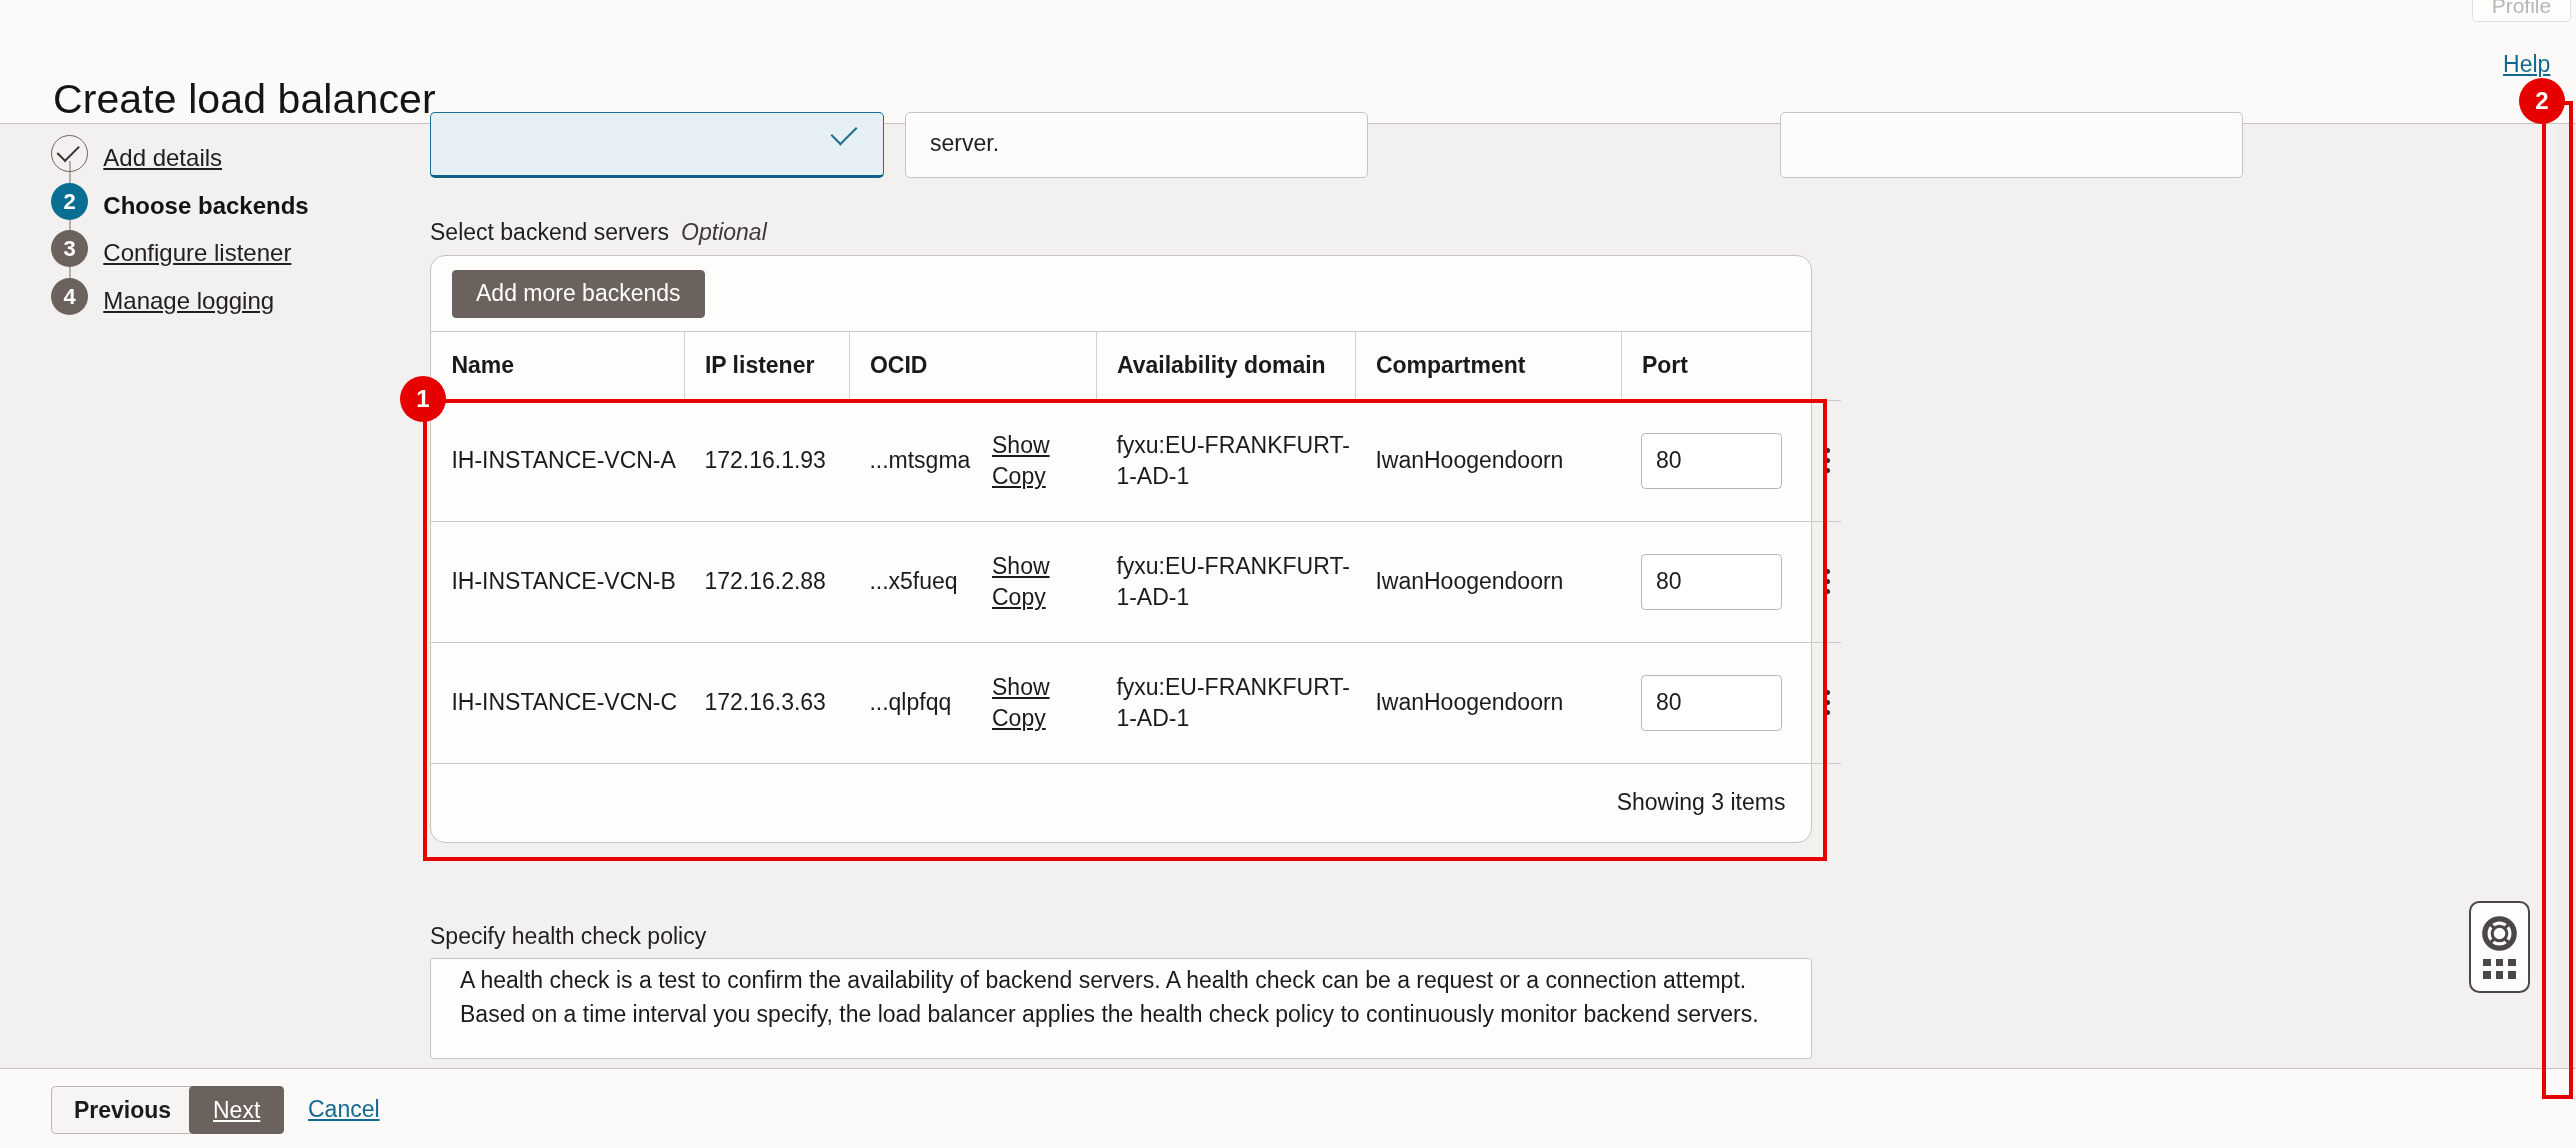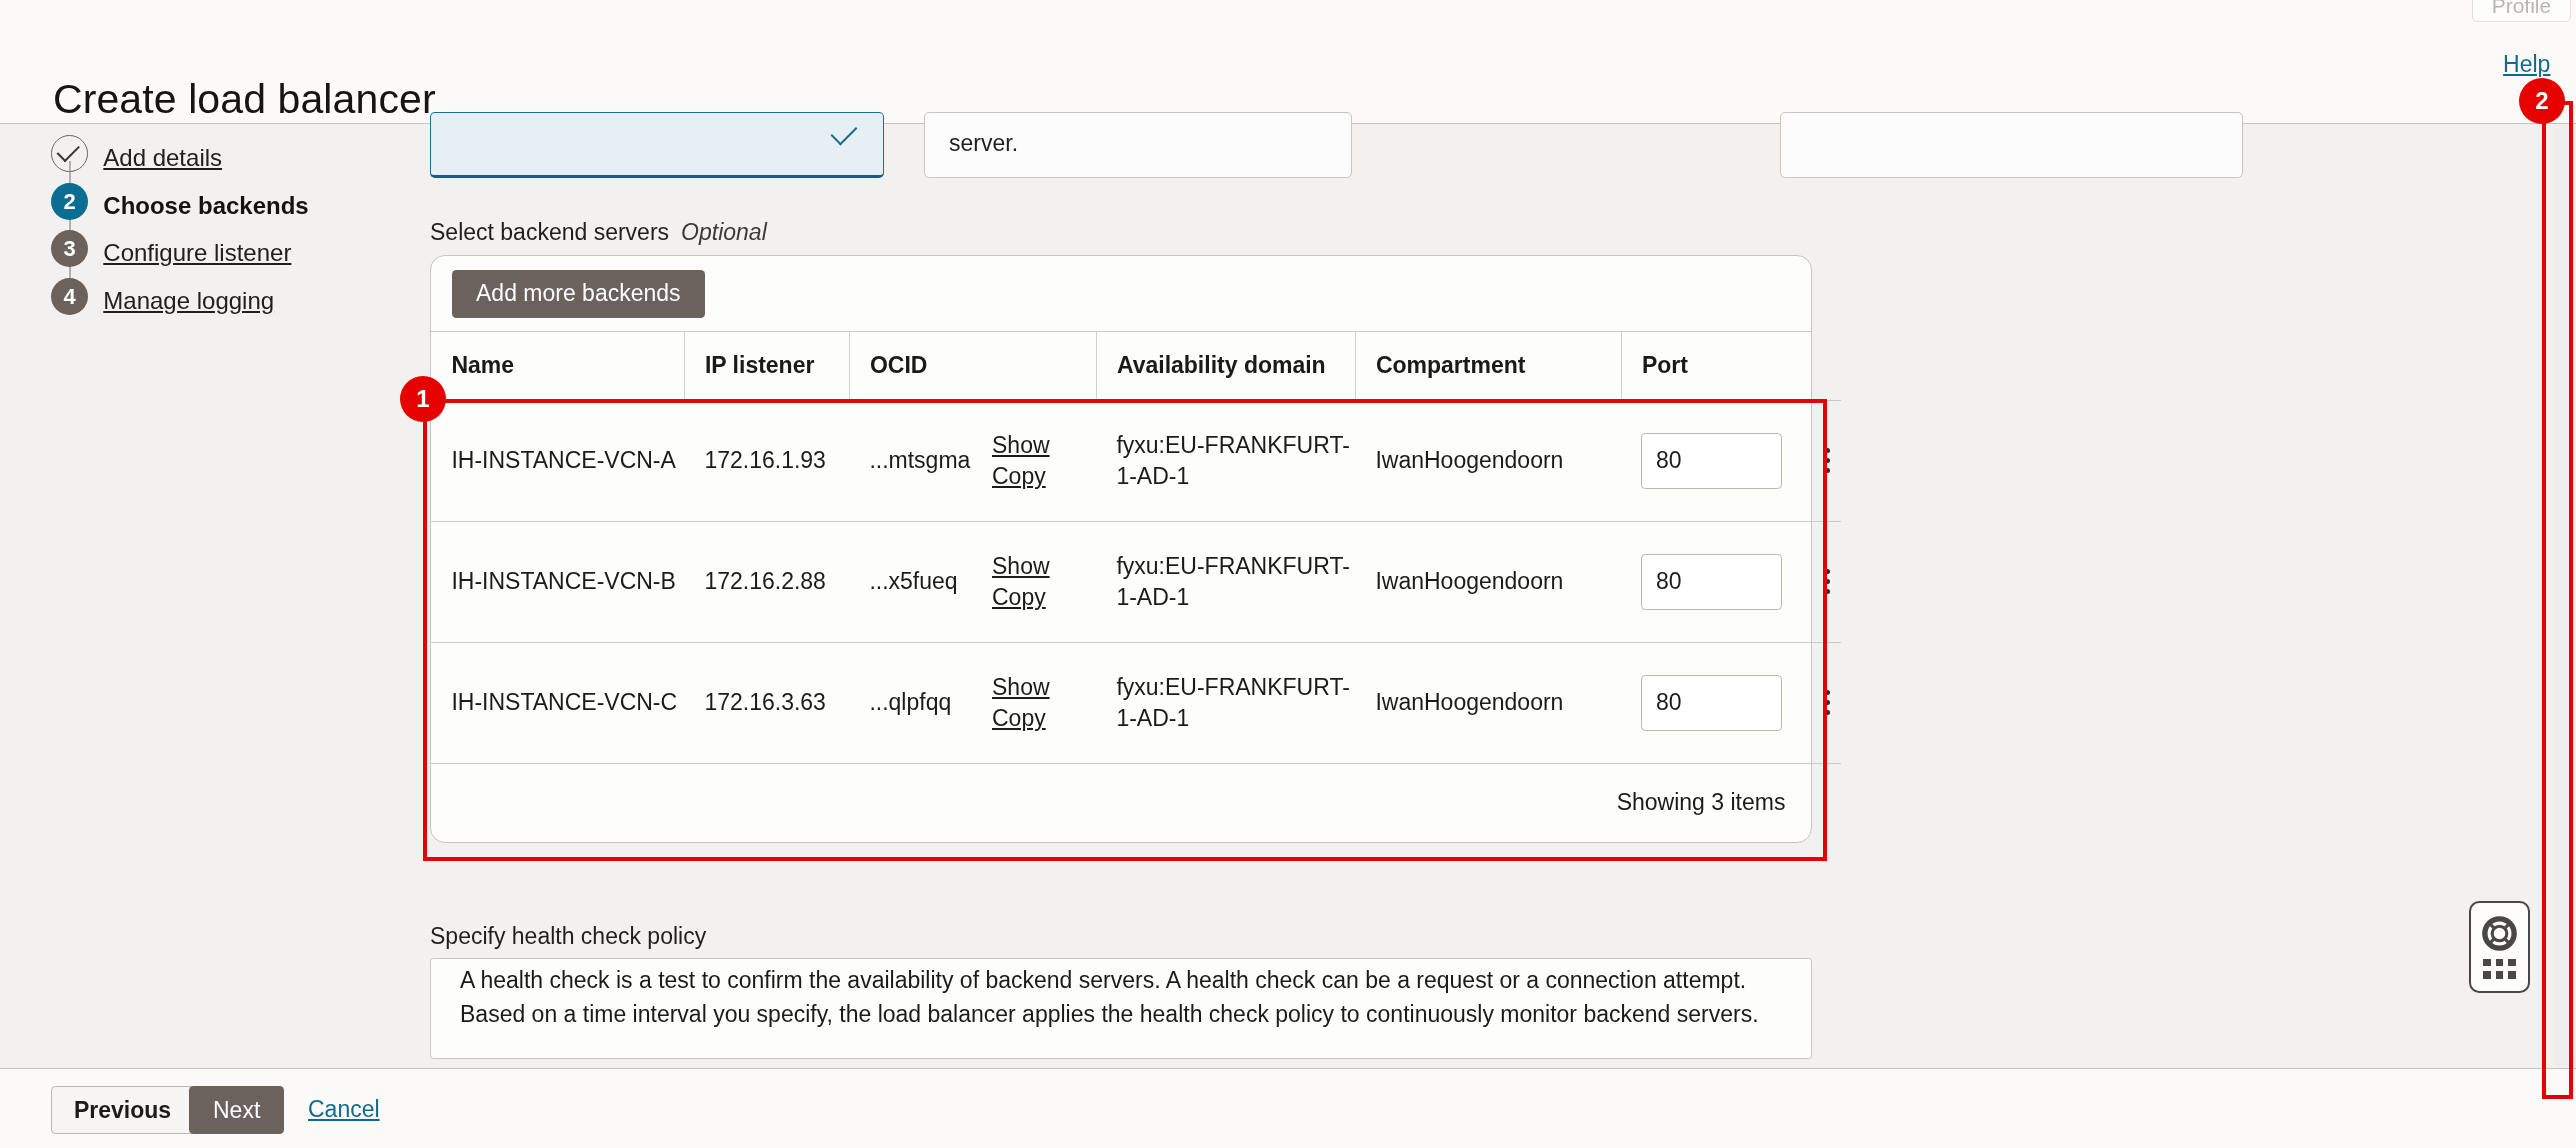--- a/index.html
+++ b/index.html
@@ -59,21 +59,21 @@
   .rail .connector{position:absolute;left:69px;width:1.7px;background:#b4afab;}
 
   
   .chk{display:block;width:19px;height:10.2px;border-left:2.1px solid #3a3431;border-bottom:2.1px solid #3a3431;transform:rotate(-45deg) translate(0.9px,-2.6px);}
 
   
   .topcards{position:absolute;left:430px;top:112px;height:68px;}
   .tc{position:absolute;top:0;height:66px;border-radius:5.1px;box-sizing:border-box;}
   .tc.sel{left:0;width:454px;background:#e6f0f4;border:0.9px solid #1a6e8e;border-bottom:3.4px solid #0f6286;}
   .tc.sel .tick{position:absolute;right:27px;top:12px;width:22px;height:12px;border-left:2.6px solid #1b6d8c;border-bottom:2.6px solid #1b6d8c;transform:rotate(-45deg);}
-  .tc.b{left:494px;width:428px;background:#fdfcfc;border:0.9px solid #c7c3bf;}
+  .tc.b{left:475px;width:463px;background:#fdfcfc;border:0.9px solid #c7c3bf;}
   .tc.c{left:1350px;width:463px;background:#fdfcfc;border:0.9px solid #c7c3bf;}
   .tc .txt{position:absolute;left:24px;top:17px;font-size:23px;color:#211f1e;}
 
   
   .section-label{
     position:absolute;left:430px;top:219px;
     font-size:23px;color:#211f1e;white-space:nowrap;
   }
   .section-label .opt{font-style:italic;color:#3c3937;margin-left:12px;}
 
@@ -142,21 +142,21 @@
   
   .actionbar{
     position:absolute;left:0;bottom:0;width:2576px;height:80px;
     background:#fbfaf9;border-top:0.9px solid #c6c2be;box-sizing:border-box;
   }
   .btn{
     position:absolute;top:17px;height:48px;border-radius:4.3px;
     font-family:"Liberation Sans",sans-serif;font-size:23px;cursor:pointer;
   }
   .btn-prev{left:51px;padding:0 22px;background:#f7f5f4;border:0.9px solid #bab5b1;color:#1d1b1a;font-weight:bold;}
-  .btn-next{left:189px;padding:0 24px;background:#6b615d;border:none;color:#fff;}
+  .btn-next{left:189px;padding:0 24px;background:#6b615d;border:none;color:#fff;text-decoration:underline;}
   .cancel-link{position:absolute;left:308px;top:27px;font-size:23px;color:#11698f;text-decoration:underline;cursor:pointer;}
 
   
   .support{
     position:absolute;left:2469px;top:901px;width:61px;height:92px;
     background:#fdfdfc;border:2.6px solid #4a4745;border-radius:10.2px;
     box-sizing:border-box;
     display:flex;flex-direction:column;align-items:center;justify-content:center;gap:6.8px;
   }
   .support .dots{display:grid;grid-template-columns:repeat(3,7.7px);gap:5.1px;}

